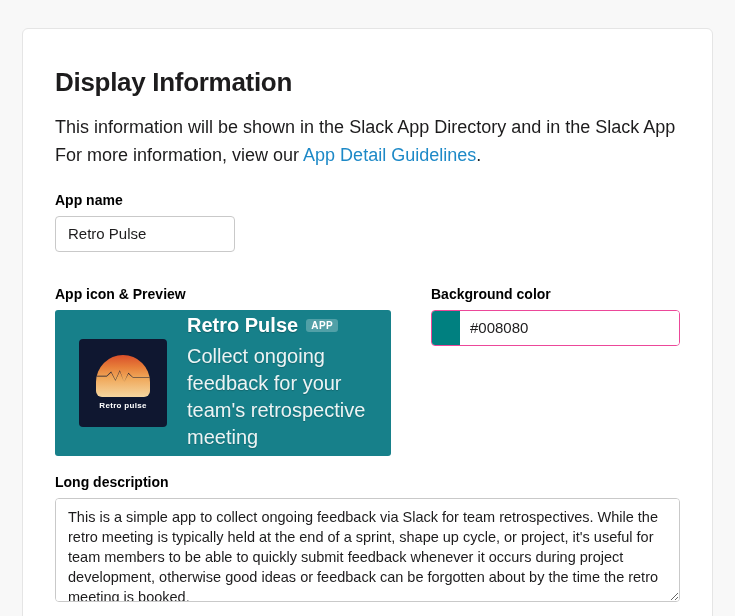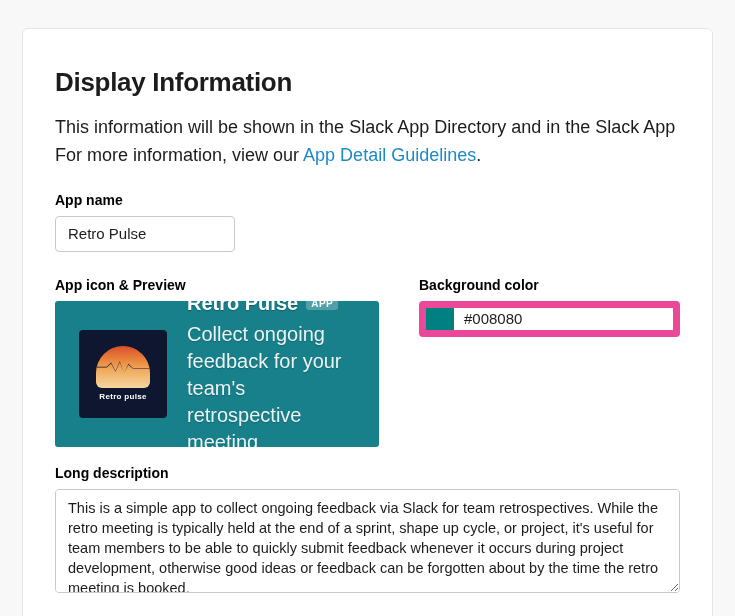--- a/index.html
+++ b/index.html
@@ -53,21 +53,21 @@
       border: 1px solid #c9c9c9;
       border-radius: 4px;
       padding: 0 12px;
       font-size: 15px;
       color: #1d1c1d;
       font-family: inherit;
     }
     .row2 {
       display: flex;
       gap: 40px;
-      margin-top: 25px;
+      margin-top: 34px;
     }
     .col-preview { flex: 1; }
     .col-bg { flex: 0 0 185px; }
     .preview {
       background: #17808a;
       border-radius: 3px;
       height: 146px;
       padding: 24px 24px;
       display: flex;
       gap: 20px;
@@ -135,21 +135,21 @@
     .preview-desc {
       font-size: 20px;
       line-height: 1.35;
       color: rgba(255,255,255,0.92);
       text-shadow: 0 1px 1px rgba(0,0,0,0.2);
     }
     .color-input {
       display: flex;
       align-items: center;
       height: 36px;
-      border: 7px solid #ec4899;
+      border: 1px solid #ec4899;
       border-radius: 4px;
       overflow: hidden;
     }
     .color-swatch {
       width: 28px;
       height: 100%;
       background: #008080;
       flex-shrink: 0;
     }
     .color-value {

